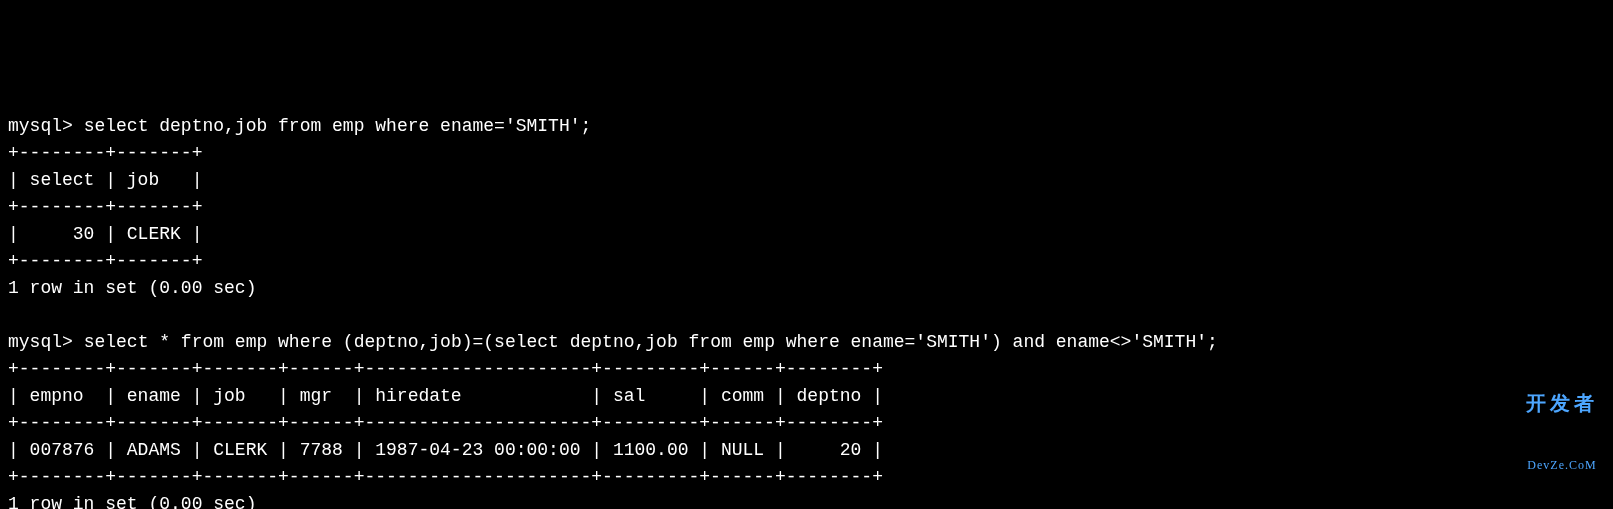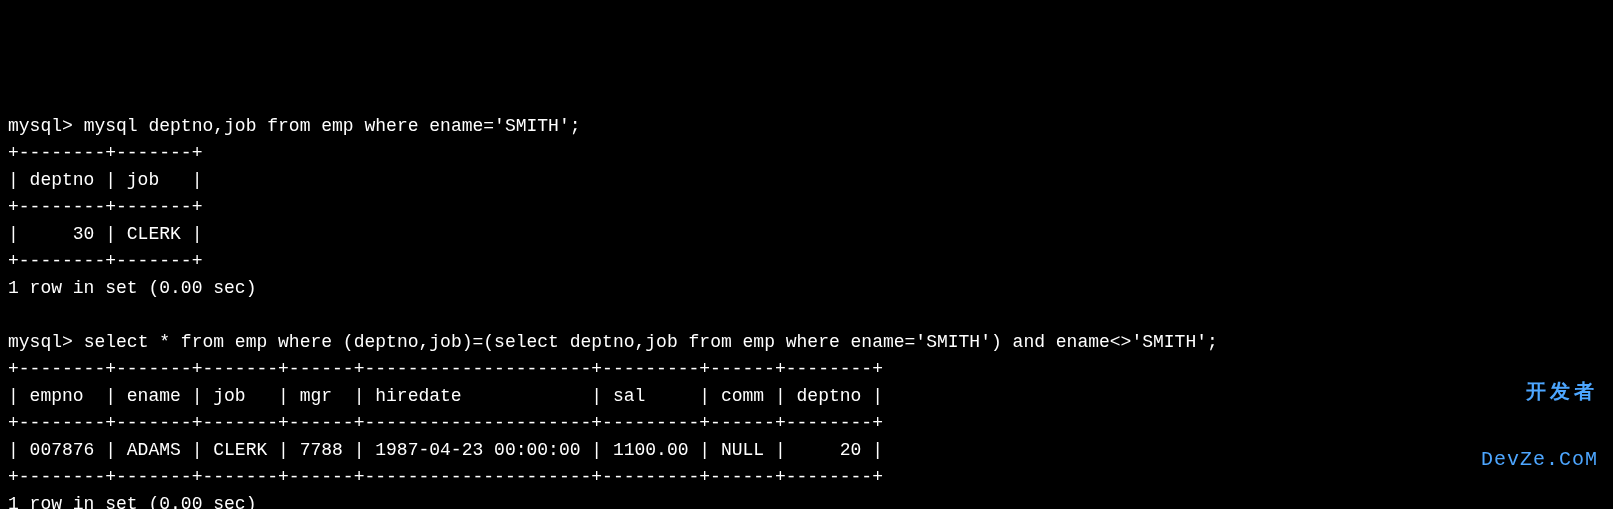--- a/index.html
+++ b/index.html
@@ -16,45 +16,45 @@
       height: 509px;
       position: relative;
     }
     .terminal {
       padding: 5px 8px;
     }
     .watermark {
       position: absolute;
       right: 15px;
       bottom: 15px;
-      text-align: right;
-      font-family: Liberation Mono, monospace;
+      text-align: center;
+      font-family: Liberation Serif, serif;
       line-height: 1.2;
       margin-left: 6px;
     }
     .watermark-line1 {
       color: #4da6ff;
       font-size: 20px;
       font-weight: bold;
       letter-spacing: 4px;
     }
     .watermark-line2 {
       color: #4da6ff;
-      font-size: 20px;
+      font-size: 12px;
       letter-spacing: 1px;
     }
   </style>
 </head>
 <body>
 
 
 
-<div class="terminal"><span>mysql&gt; </span><span>mysql deptno,job from emp where ename='SMITH';</span>
+<div class="terminal"><span>mysql&gt; </span><span>select deptno,job from emp where ename='SMITH';</span>
 <span>+--------+-------+</span>
-<span>| deptno | job   |</span>
+<span>| select | job   |</span>
 <span>+--------+-------+</span>
 <span>|     30 | CLERK |</span>
 <span>+--------+-------+</span>
 <span>1 row in set (0.00 sec)</span>
 
 <span>mysql&gt; </span><span>select * from emp where (deptno,job)=(select deptno,job from emp where ename='SMITH') and ename&lt;&gt;'SMITH';</span>
 <span>+--------+-------+-------+------+---------------------+---------+------+--------+</span>
 <span>| empno  | ename | job   | mgr  | hiredate            | sal     | comm | deptno |</span>
 <span>+--------+-------+-------+------+---------------------+---------+------+--------+</span>
 <span>| 007876 | ADAMS | CLERK | 7788 | 1987-04-23 00:00:00 | 1100.00 | NULL |     20 |</span>

